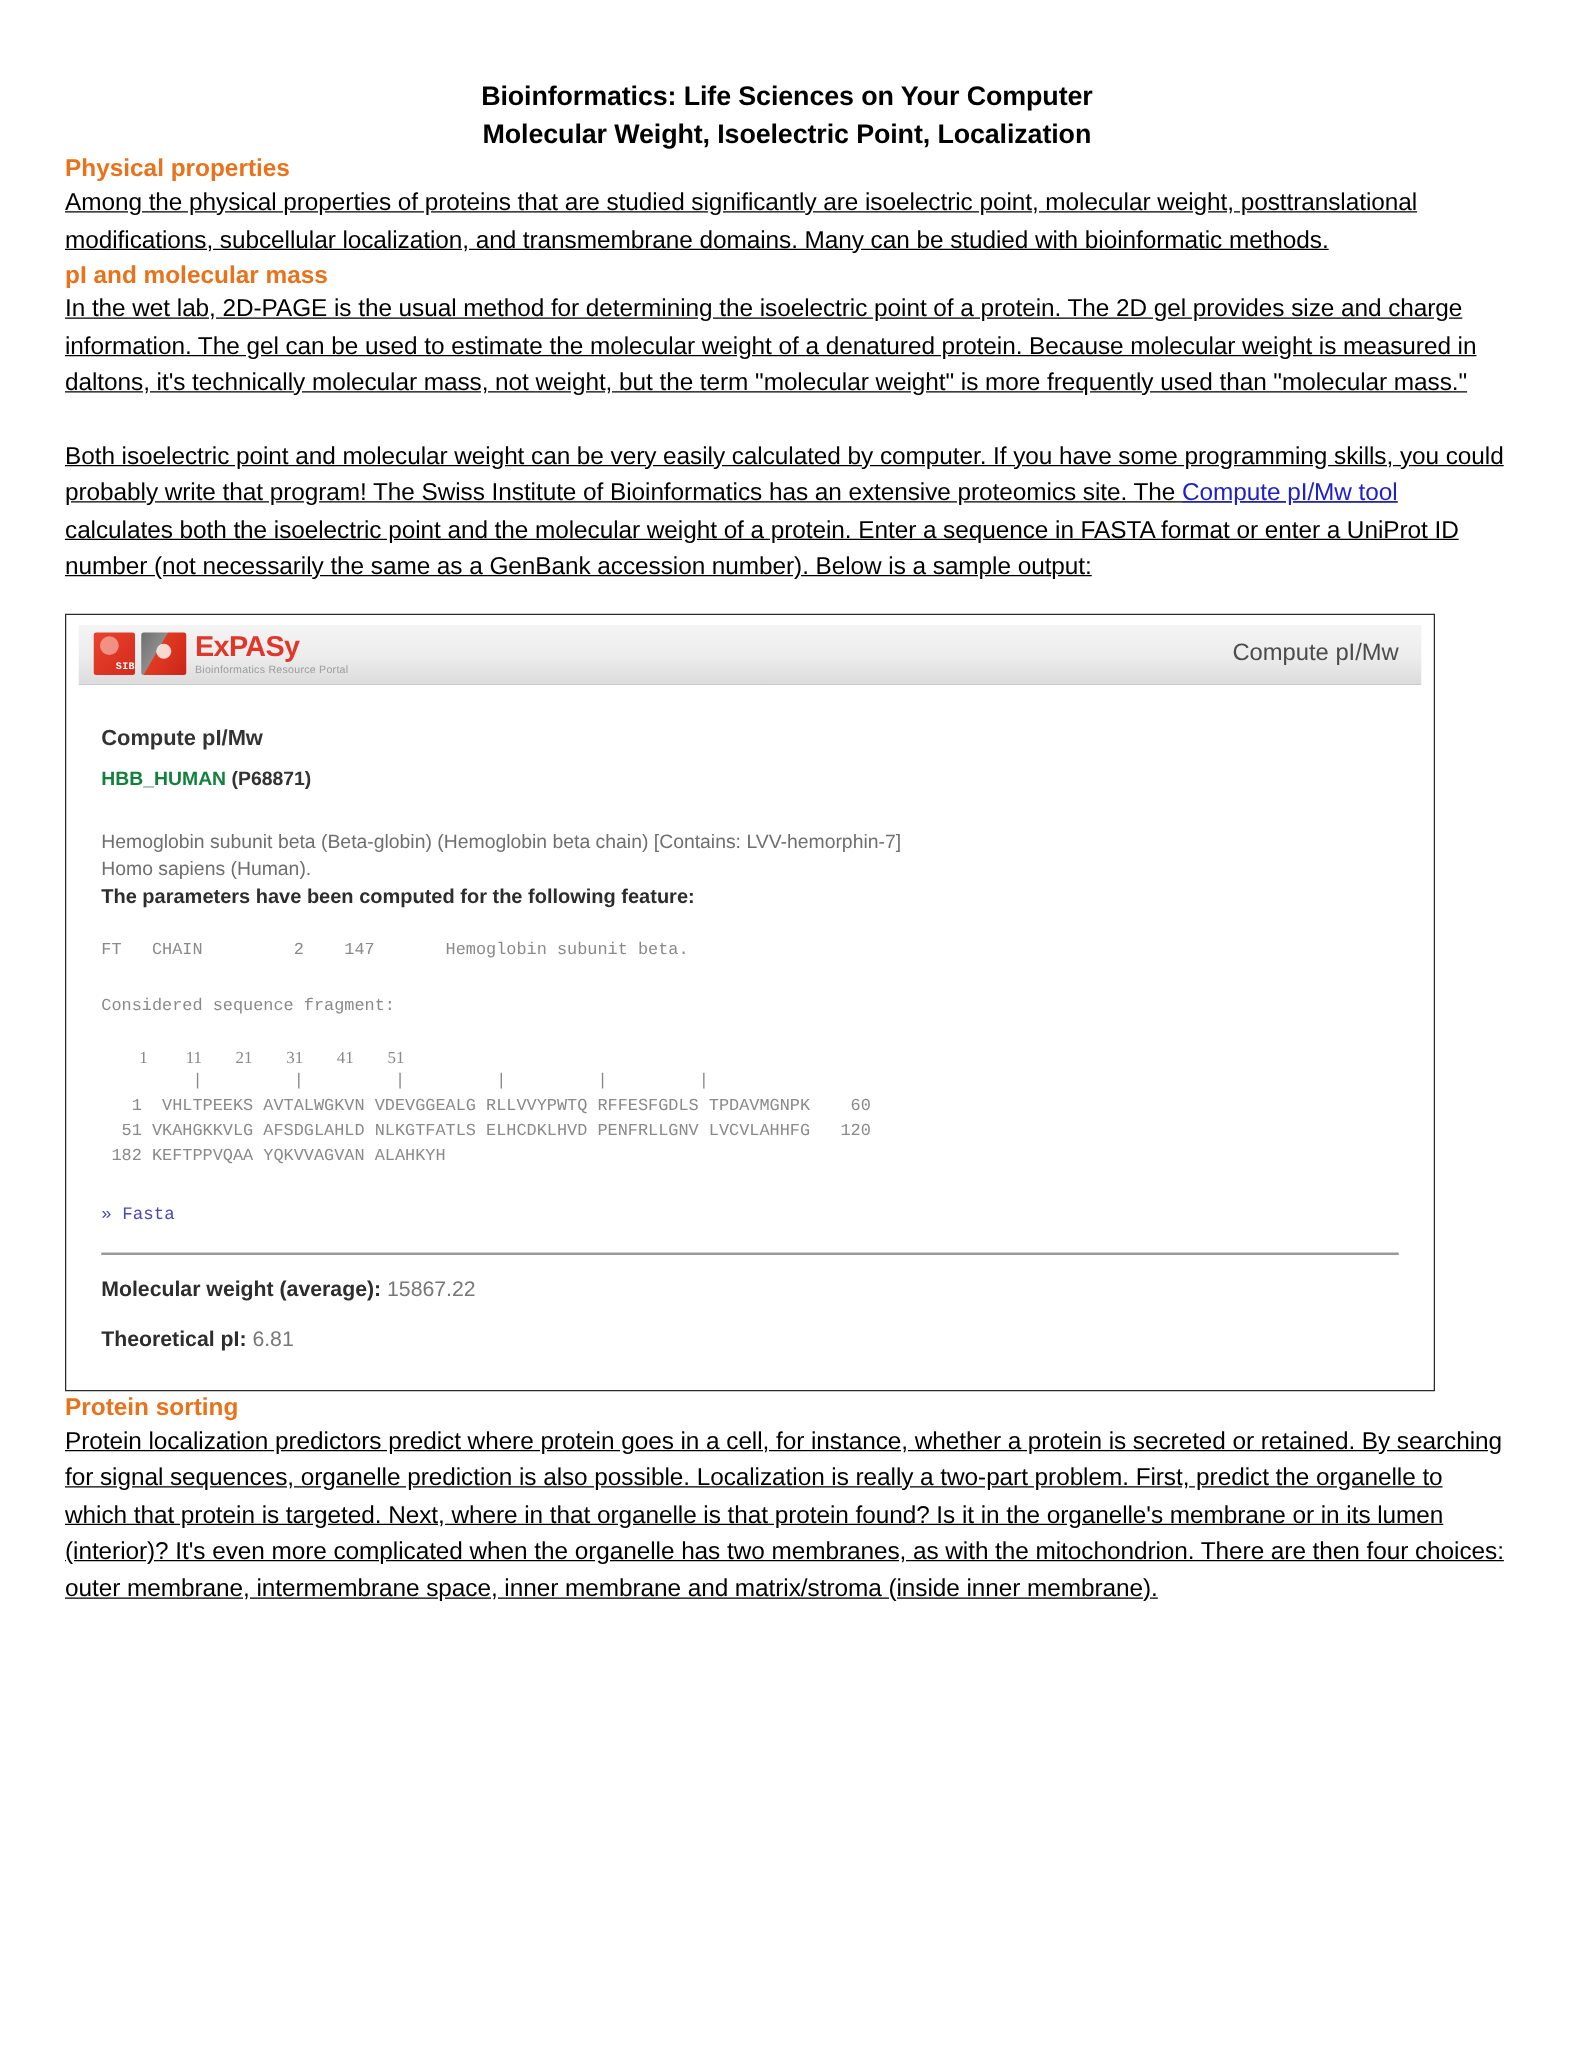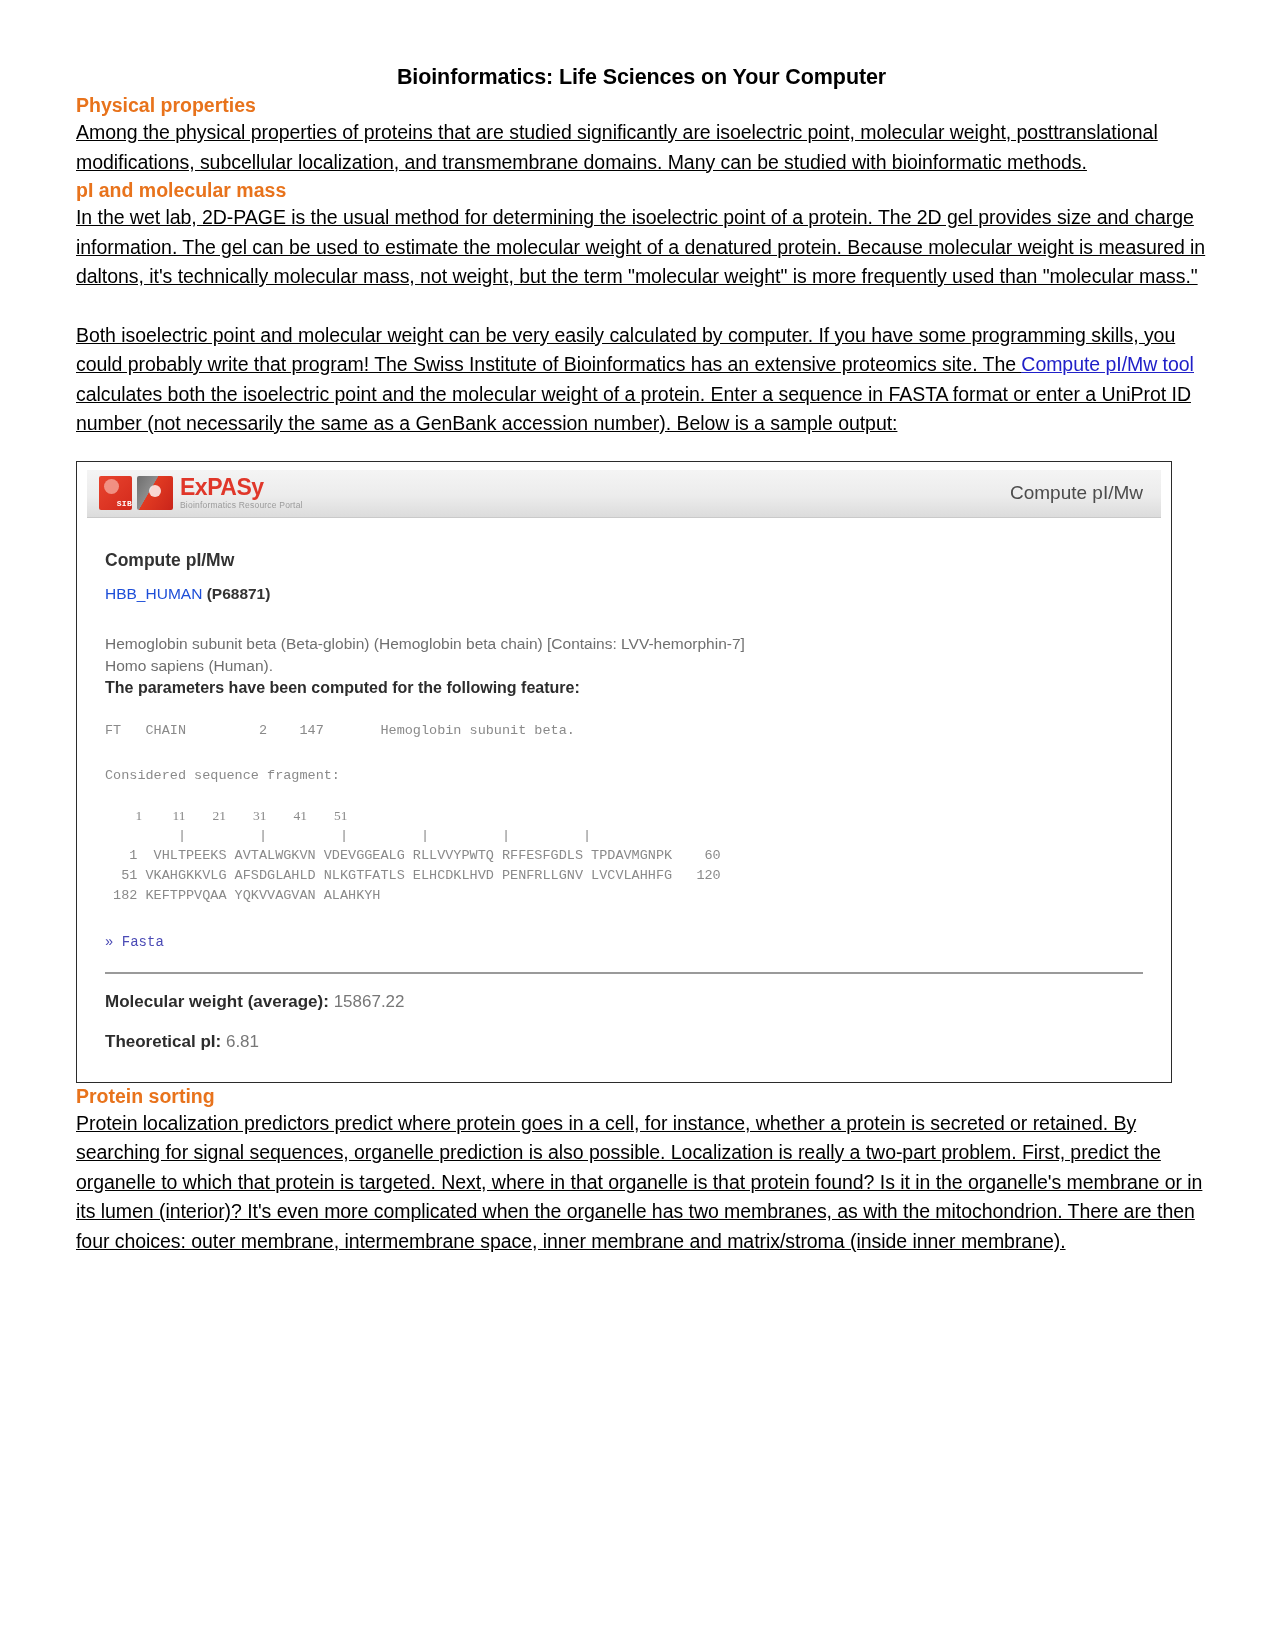--- a/index.html
+++ b/index.html
@@ -12,21 +12,21 @@
     height: 1651px;
     font-family: "Liberation Sans", sans-serif;
     color: #000000;
     overflow: hidden;
   }
   .page {
     position: relative;
     width: 1275px;
     height: 1651px;
     box-sizing: border-box;
-    padding: 62px 68px 0 76px;
+    padding: 62px 68px 0 52px;
   }
 
   
   .doc-title {
     text-align: center;
     font-weight: bold;
     font-size: 21.5px;
     line-height: 30px;
     letter-spacing: -0.1px;
   }
@@ -168,22 +168,22 @@
     font-size: 17.5px;
     font-weight: bold;
     color: #333333;
     margin-top: 32px;
   }
   .acc-line {
     margin-top: 14px;
     font-size: 15.5px;
   }
   .acc-line .acc-id {
-    color: #1d4ed8;
-    font-weight: normal;
+    color: #15803d;
+    font-weight: bold;
   }
   .acc-line .acc-num {
     color: #333333;
     font-weight: bold;
     text-align: center;
   }
 
   .desc-block {
     margin-top: 30px;
     font-size: 15.5px;
@@ -231,20 +231,21 @@
   }
   .result-row.second { margin-top: 20px; margin-bottom: 16px; }
 </style>
 </head>
 <body>
 
 <div class="page">
 
   <div class="doc-title">
     <span class="line">Bioinformatics: Life Sciences on Your Computer</span>
+    <span class="line">Molecular Weight, Isoelectric Point, Localization</span>
   </div>
 
 
   <h2 class="section-heading sec-gap-1">Physical properties</h2>
   <p class="body-text">Among the physical properties of proteins that are studied significantly are isoelectric point, molecular weight, posttranslational modifications, subcellular localization, and transmembrane domains. Many can be studied with bioinformatic methods.</p>
 
   <h2 class="section-heading sec-gap-2">pI and molecular mass</h2>
   <p class="body-text">In the wet lab, 2D-PAGE is the usual method for determining the isoelectric point of a protein. The 2D gel provides size and charge information. The gel can be used to estimate the molecular weight of a denatured protein. Because molecular weight is measured in daltons, it's technically molecular mass, not weight, but the term "molecular weight" is more frequently used than "molecular mass."</p>
   <p class="body-text"><span>Both isoelectric point and molecular weight can be very easily calculated by computer. If you have some programming skills, you could probably write that program! The Swiss Institute of Bioinformatics has an extensive proteomics site. The </span><a class="doclink" href="#">Compute pI/Mw tool</a><span> calculates both the isoelectric point and the molecular weight of a protein. Enter a sequence in FASTA format or enter a UniProt ID number (not necessarily the same as a GenBank accession number). Below is a sample output:</span></p>
 

